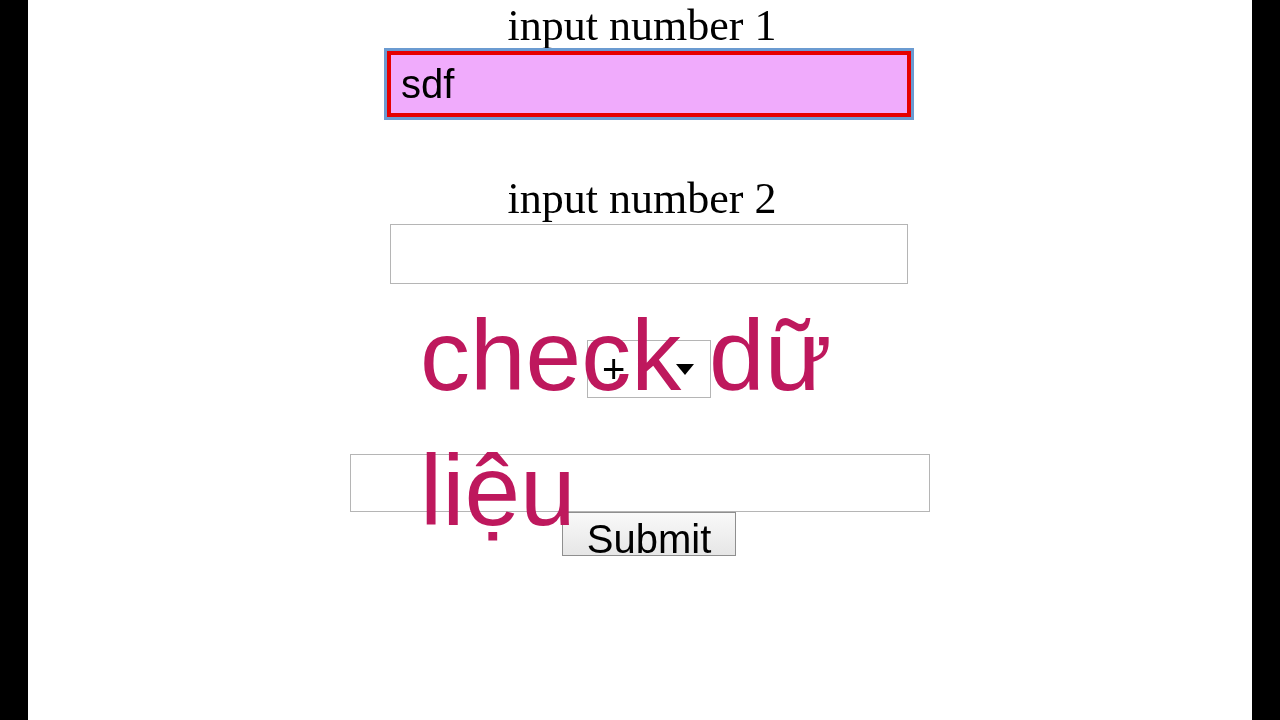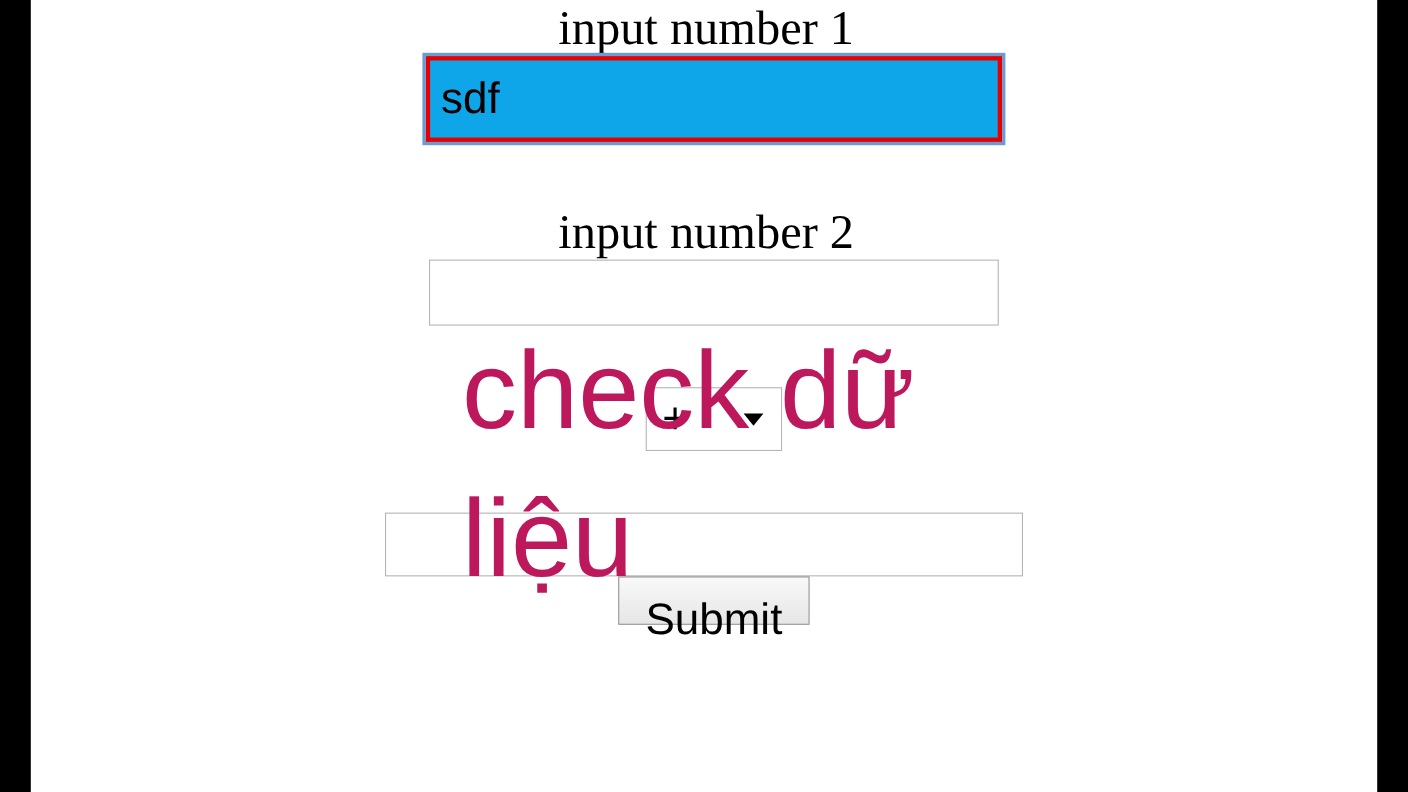--- a/index.html
+++ b/index.html
@@ -63,25 +63,25 @@
     .lbl.lbl1 { margin-right: 14px; }
     .lbl.lbl2 { margin-right: 14px; }
     .lbl.lblop { margin-right: 18px; }
     .lbl.lblres { margin-right: 14px; }
     .num1-wrap {
       position: relative;
       display: inline-block;
     }
     .num1-input {
       width: 524px;
-      height: 78px;
+      height: 66px;
       border: 4px solid #e60000;
       outline: 3px solid #6b9bd1;
       outline-offset: 0;
-      background: #0ea5e9;
+      background: #f0abfc;
       font-family: Arial, Helvetica, sans-serif;
       font-size: 40px;
       padding: 4px 10px;
     }
     .num2-input {
       width: 518px;
       height: 60px;
       border: 1px solid #b5b5b5;
       background: #fff;
       font-family: Arial, Helvetica, sans-serif;
@@ -117,21 +117,21 @@
       height: 58px;
       border: 1px solid #b5b5b5;
       background: #fff;
       font-family: Arial, Helvetica, sans-serif;
       font-size: 40px;
       padding: 4px 10px;
       margin-right: 18px;
     }
     .submit-btn {
       height: 44px;
-      padding: 16px 24px;
+      padding: 4px 24px;
       border: 1px solid #8f8f8f;
       background: linear-gradient(#f9f9f9, #e6e6e6);
       font-family: Arial, Helvetica, sans-serif;
       font-size: 40px;
       cursor: pointer;
     }
     .overlay-text {
       position: absolute;
       left: 420px;
       top: 288px;

